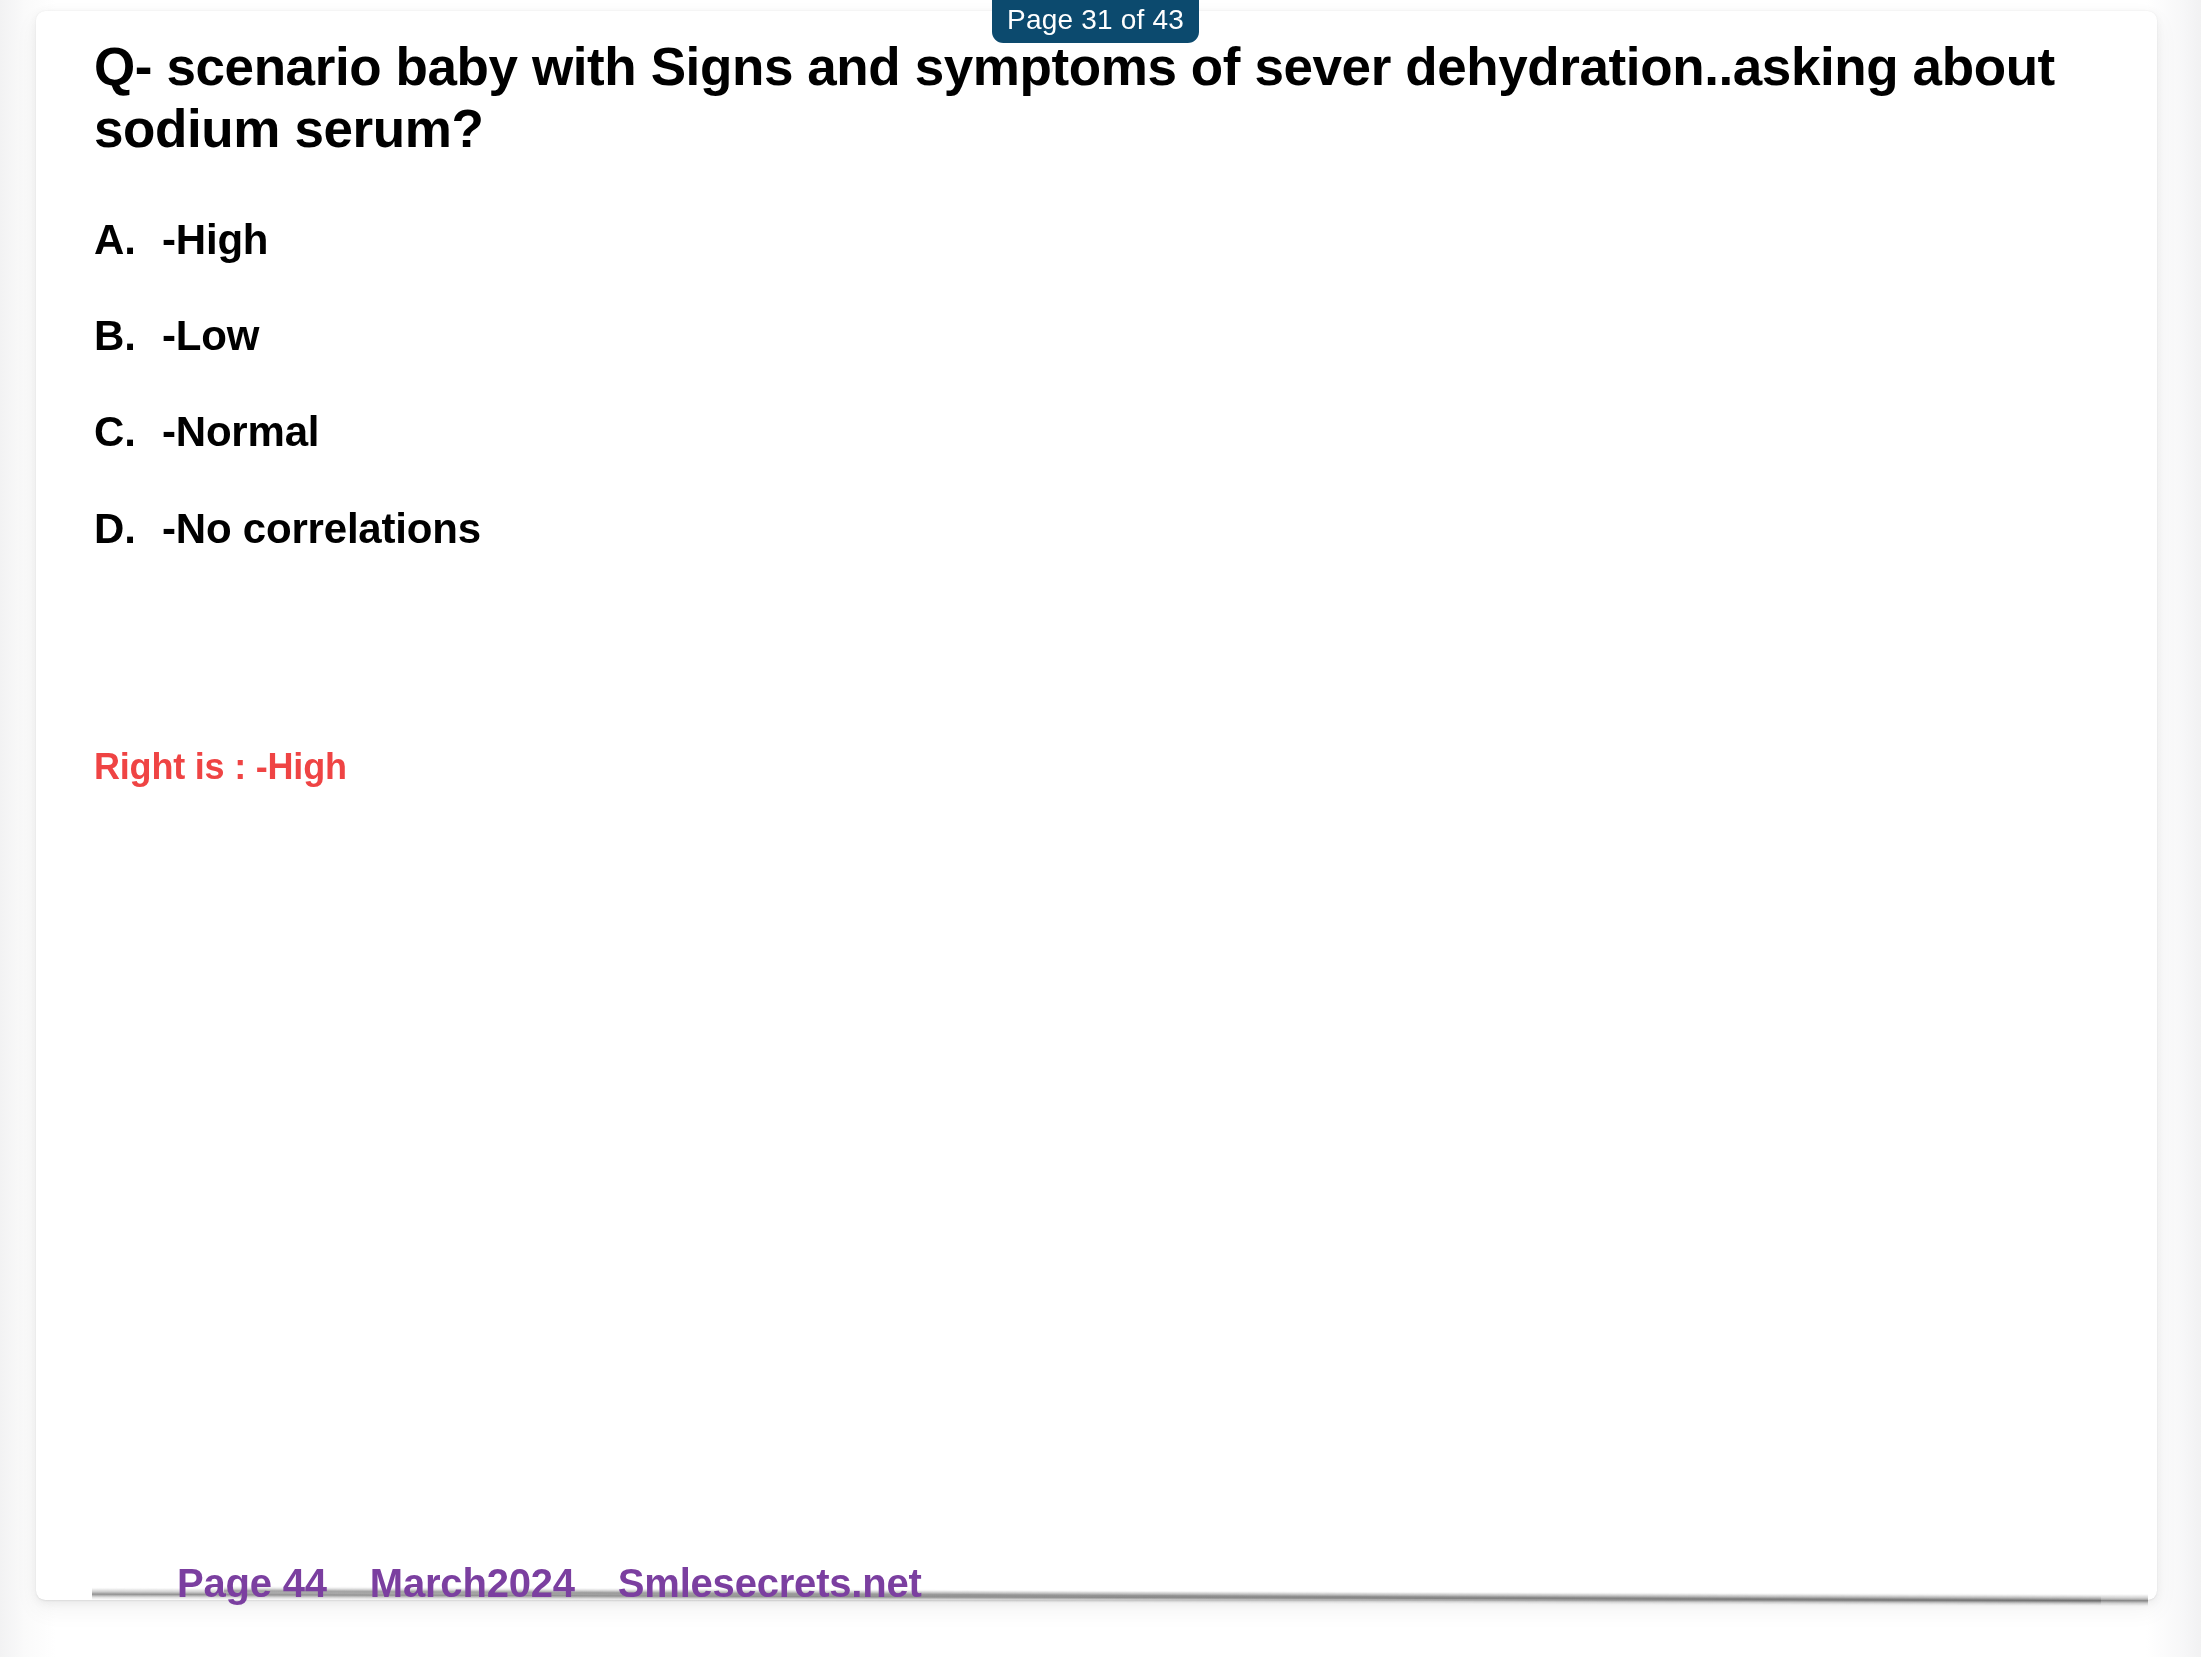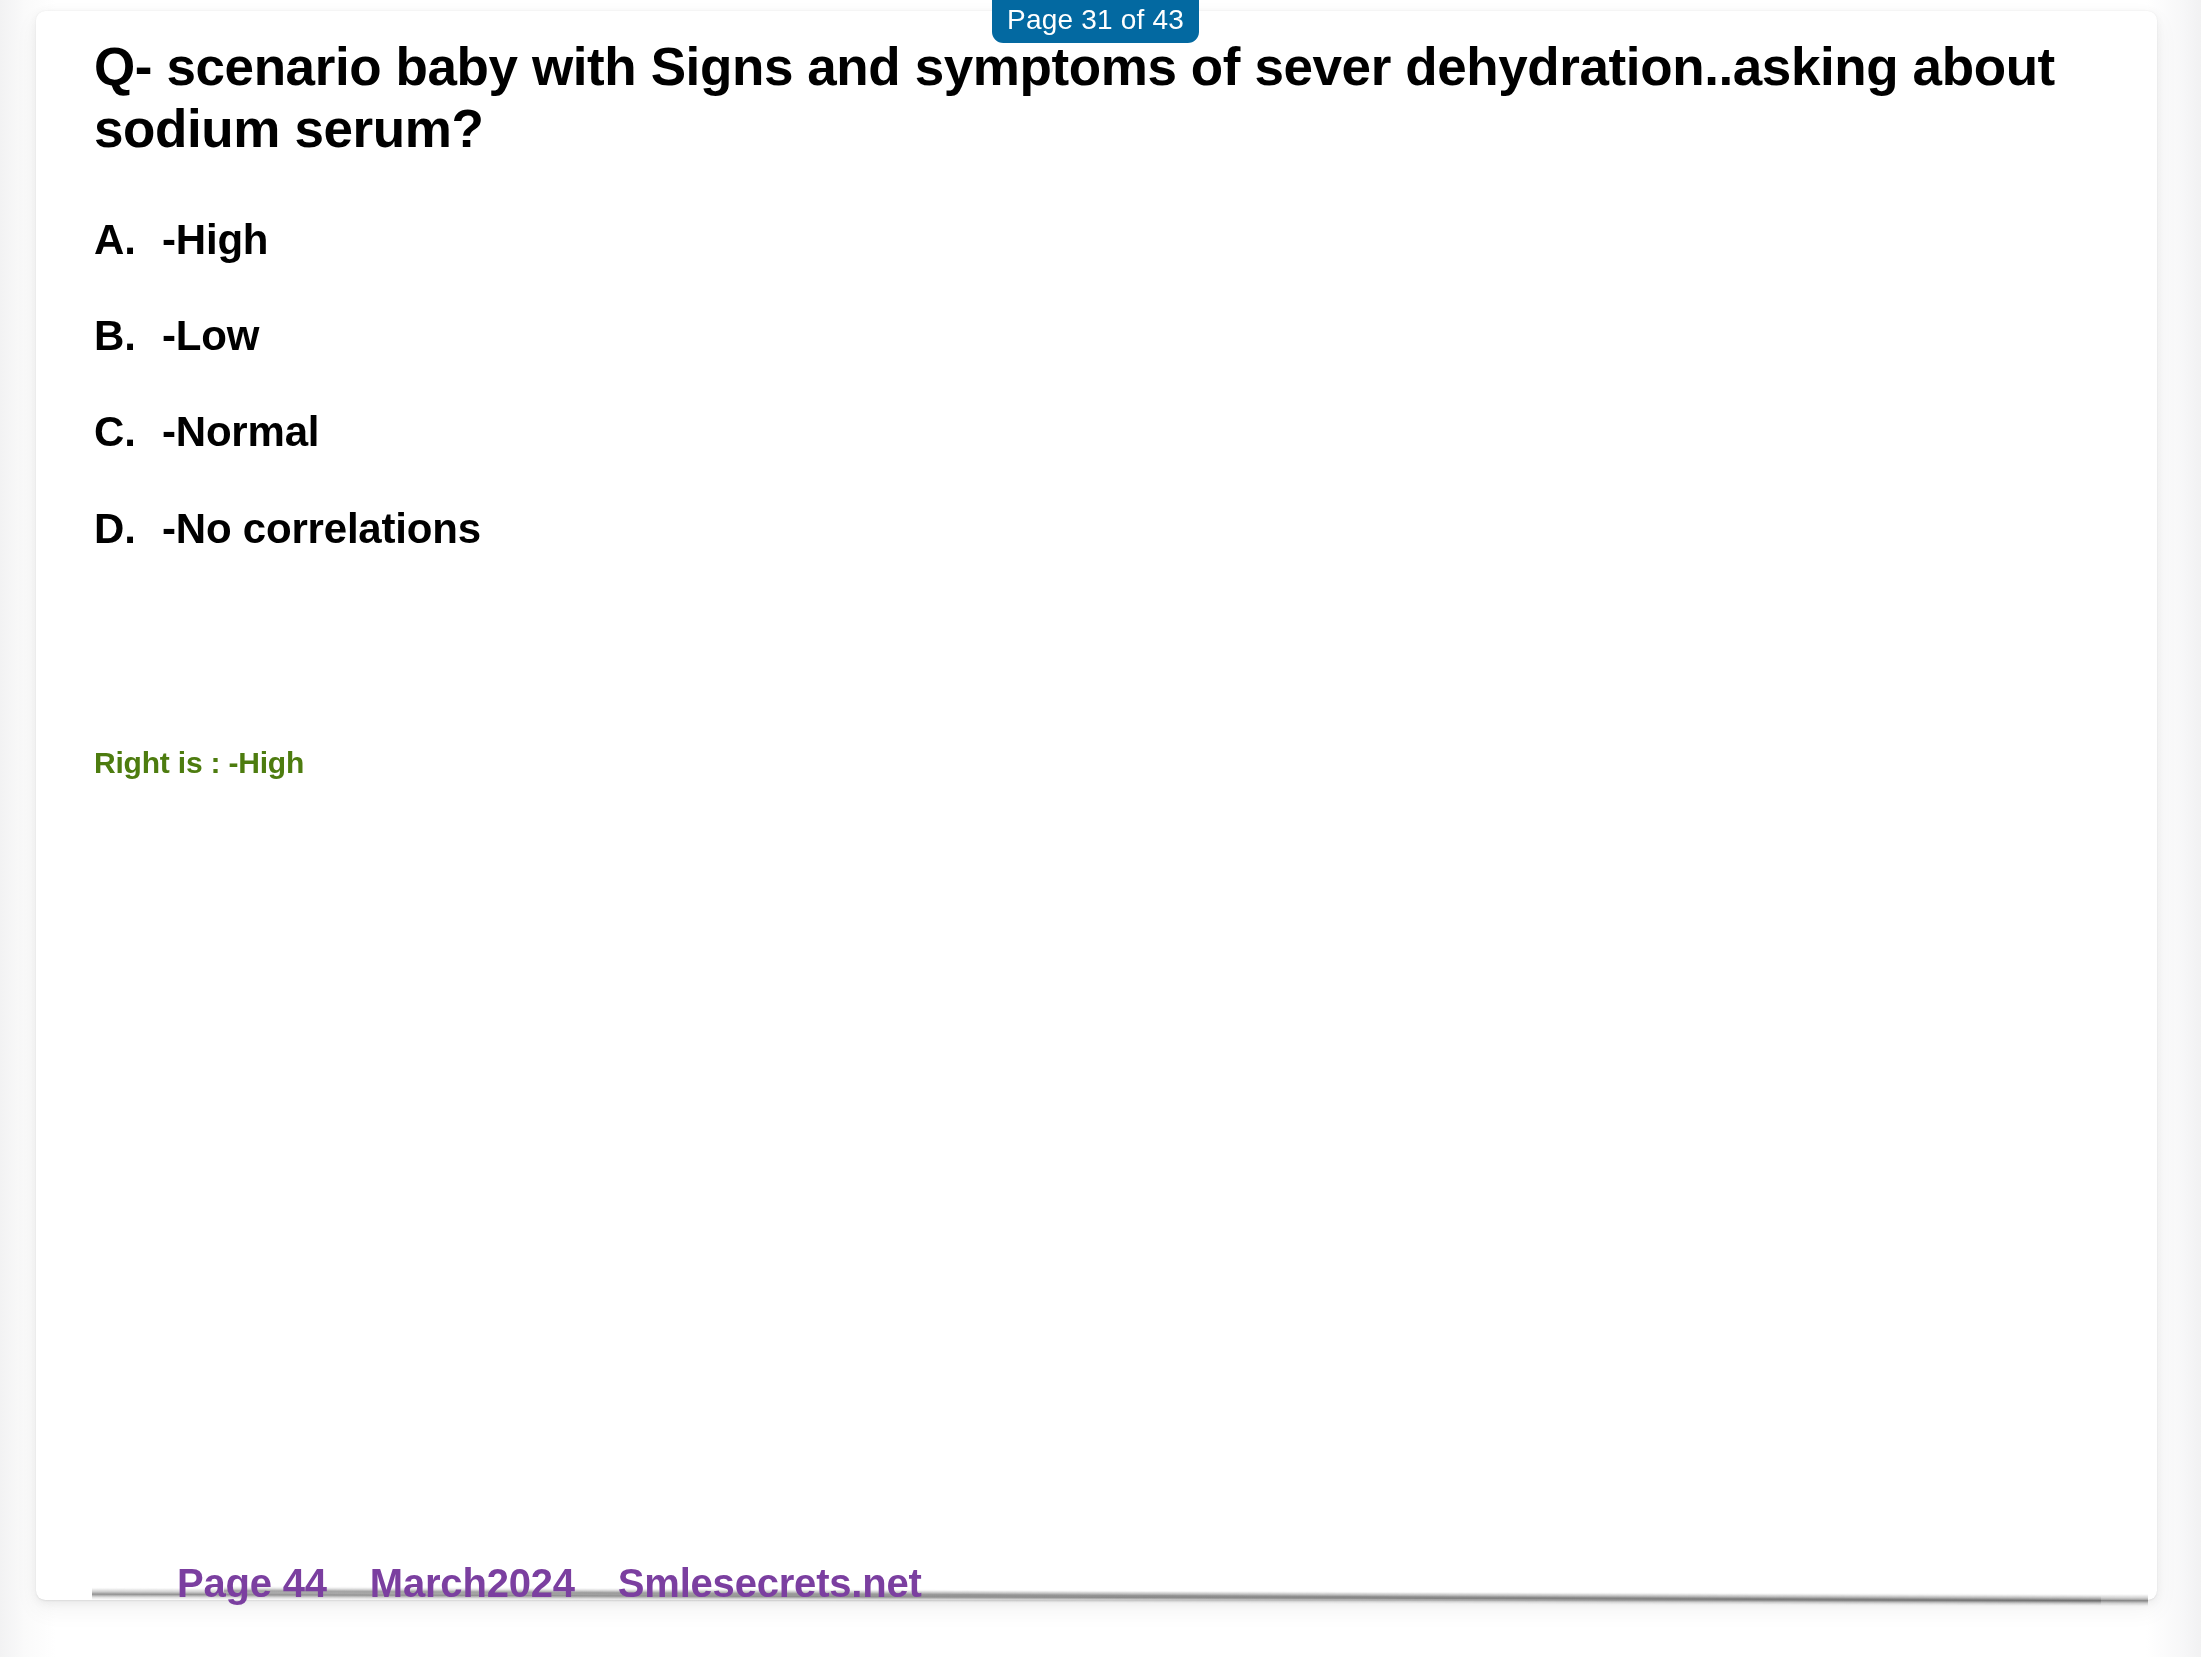--- a/index.html
+++ b/index.html
@@ -72,21 +72,21 @@
     opacity: 0.72;
     transform: rotate(0.30deg);
   }
 
   
   .page-badge {
     position: absolute;
     left: 992px;
     top: 0px;
     padding: 5.6px 15px 9.4px 15px;
-    background: #0369a1;
+    background: #0c4a6e;
     color: #ffffff;
     font-size: 28px;
     line-height: 1.0;
     letter-spacing: 0.2px;
     border-bottom-left-radius: 11.3px;
     border-bottom-right-radius: 11.3px;
     z-index: 40;
     white-space: nowrap;
     font-family: "Liberation Sans", sans-serif;
   }
@@ -128,23 +128,23 @@
 
   .option-marker {
     flex: 0 0 auto;
     width: 68px;
   }
 
   .option-text { flex: 0 1 auto; }
 
   .answer-line {
     margin-top: 193px;
-    font-size: 30px;
-    font-weight: 700;
-    color: #4d7c0f;
+    font-size: 36px;
+    font-weight: 700;
+    color: #ef4444;
     letter-spacing: -0.2px;
     line-height: 1.15;
   }
 
   
   .footer {
     position: absolute;
     left: 141px;
     bottom: -5.6px;
     display: flex;

